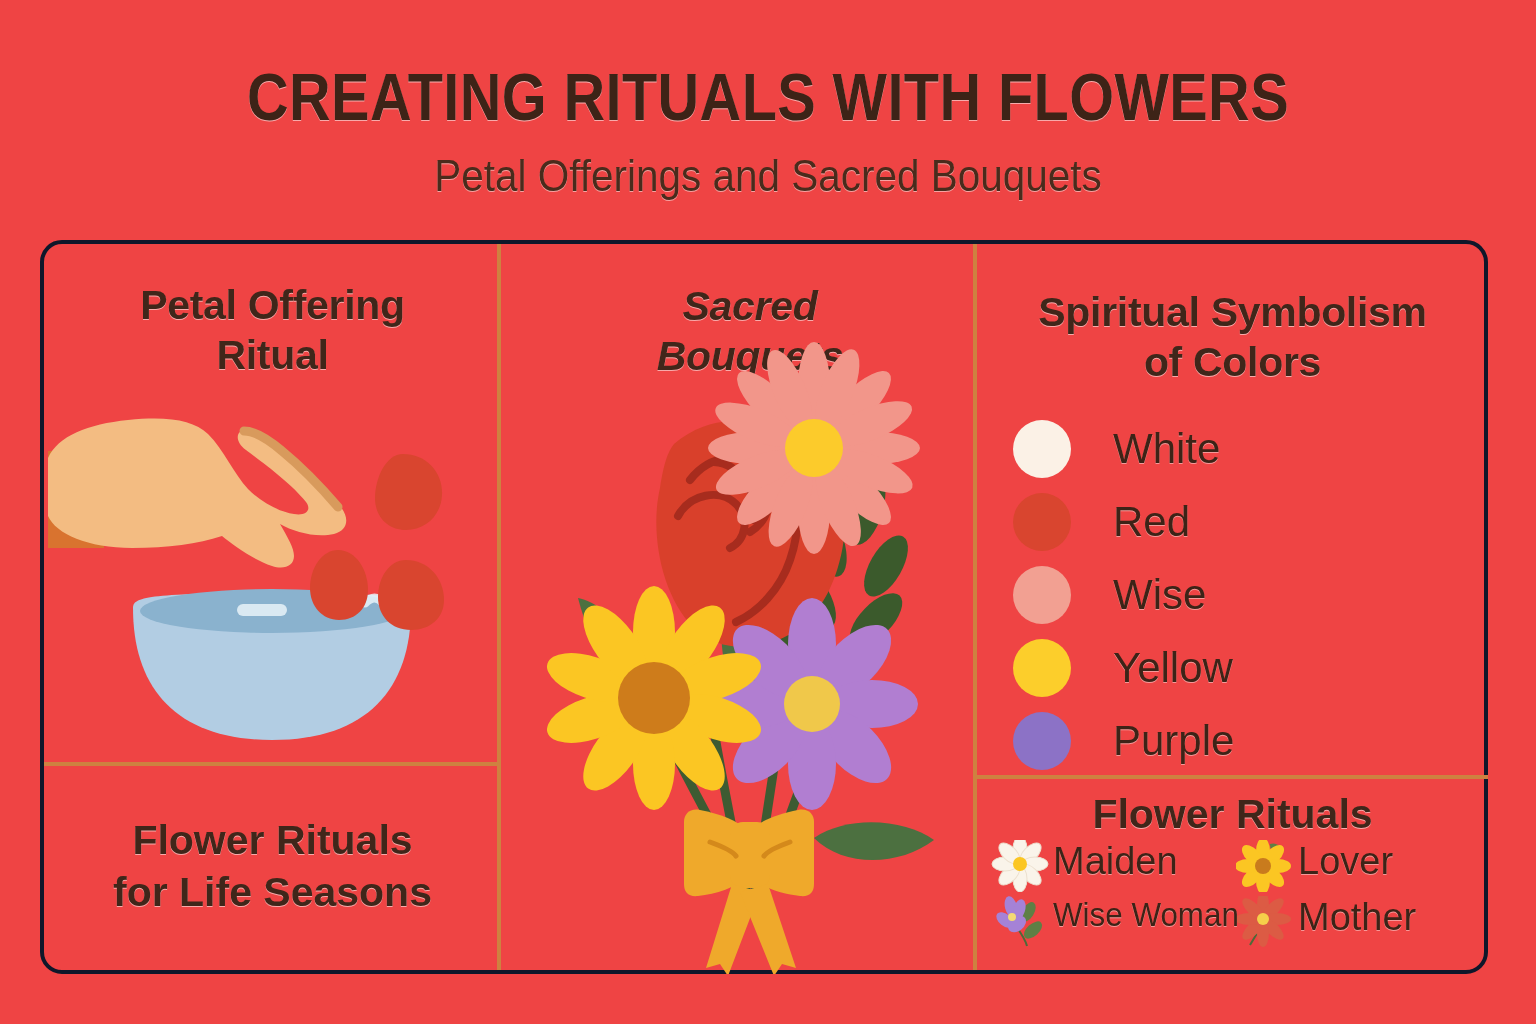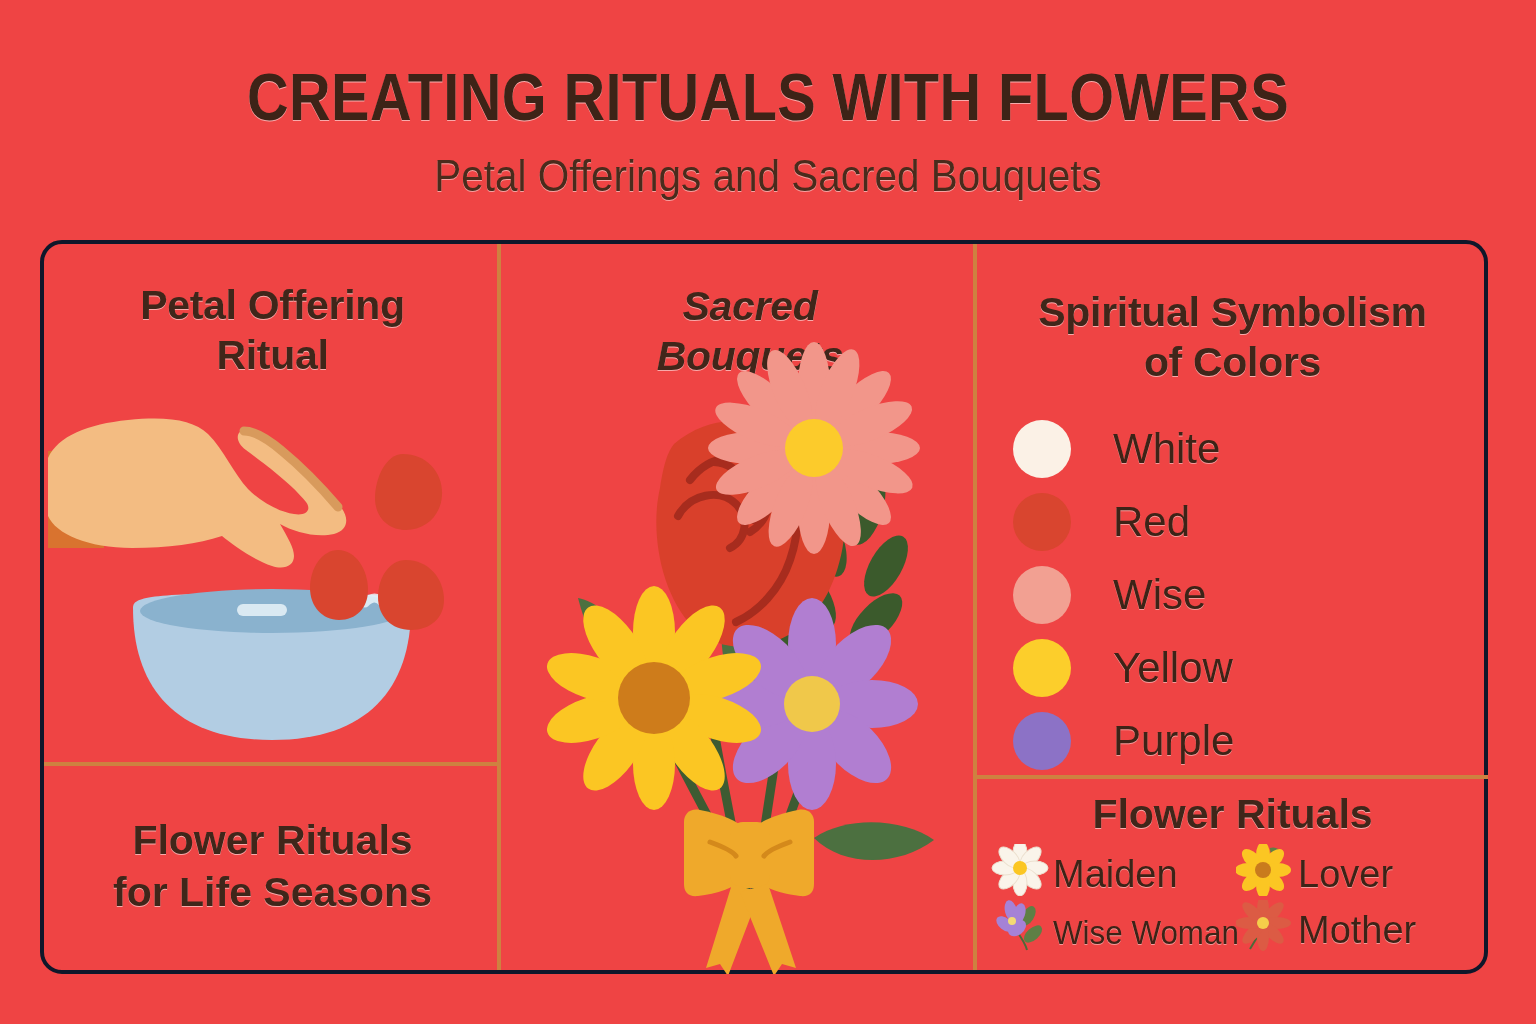--- a/index.html
+++ b/index.html
@@ -95,21 +95,21 @@
   
   .br-title {
     text-align: center; padding-top: 12px;
     font-size: 41px; font-weight: bold; color: #40261A;
     text-shadow: 0 1px 0 rgba(255,255,255,0.55);
   }
   .br-grid {
     display: grid; grid-template-columns: 245px 255px;
     margin-top: 2px; padding-left: 14px;
   }
-  .br-item { display: flex; align-items: flex-end; height: 56px; }
+  .br-item { display: flex; align-items: flex-start; height: 56px; }
   .br-item .ricon { flex: 0 0 58px; height: 52px; }
   .br-item .rlabel {
     font-size: 38px; color: #3D2317; margin-left: 4px; white-space: nowrap;
     text-shadow: 0 1px 0 rgba(255,255,255,0.45);
   }
   .br-item.narrow .rlabel { font-size: 33px; transform: scaleX(0.95); transform-origin: left center; }
 
   .art { position: absolute; left: 0; top: 0; }
 </style>
 </head>

